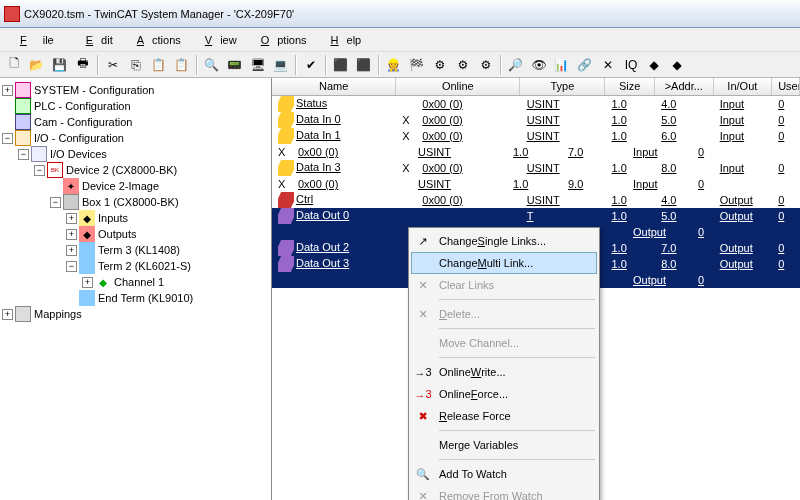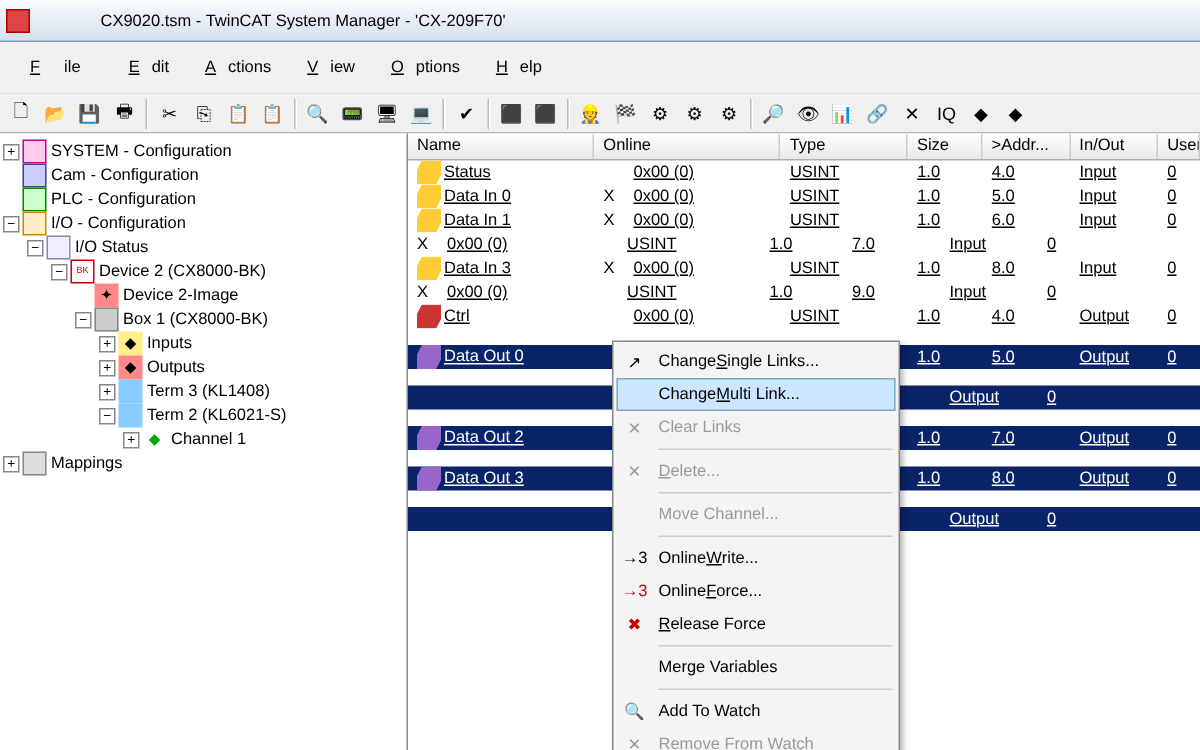--- a/index.html
+++ b/index.html
@@ -1,22 +1,22 @@
 <!DOCTYPE html>
 <html><head>
 <meta charset="utf-8">
 <style>
 * { box-sizing: border-box; margin: 0; padding: 0; font-family: Tahoma, sans-serif; font-size: 11px; }
 body { background: #fff; width: 800px; height: 500px; overflow: hidden; position: relative; }
 
-.titlebar { height: 28px; background: linear-gradient(#fdfefe, #e8eef7 45%, #d5e0ee); border-bottom: 1px solid #7a96b8; display: flex; align-items: center; padding: 0 4px; gap: 43px; }
+.titlebar { height: 28px; background: linear-gradient(#fdfefe, #e8eef7 45%, #d5e0ee); border-bottom: 1px solid #7a96b8; display: flex; align-items: center; padding: 0 4px; }
 .titlebar .app-icon { width: 16px; height: 16px; margin-right: 4px; background: #d44; border: 1px solid #a00; }
 .titlebar .title { color: #000; }
 
-.menubar { height: 35px; background: #f0f0f0; display: flex; align-items: center; padding: 11px 4px; border-bottom: 1px solid #ddd; }
+.menubar { height: 24px; background: #f0f0f0; display: flex; align-items: center; padding: 11px 4px; border-bottom: 1px solid #ddd; }
 .menubar span { padding: 2px 8px; cursor: default; }
 
 .toolbar { height: 26px; background: #f0f0f0; display: flex; align-items: center; padding: 2px 3px; border-bottom: 1px solid #b5b5b5; gap: 1px; }
 .tbtn { width: 22px; height: 22px; border: 1px solid transparent; display: flex; align-items: center; justify-content: center; cursor: default; font-size: 12px; }
 .tsep { width: 2px; height: 20px; border-left: 1px solid #bbb; border-right: 1px solid #fff; margin: 0 2px; }
 
 .workspace { display: flex; height: calc(500px - 28px - 20px - 26px); }
 .tree { width: 272px; border-right: 1px solid #888; background: #fff; padding: 4px 2px; overflow: auto; }
 .tree-row { display: flex; align-items: center; height: 16px; white-space: nowrap; cursor: default; }
 .exp { width: 11px; height: 11px; border: 1px solid #888; display: inline-flex; align-items: center; justify-content: center; margin-right: 2px; font-size: 9px; line-height: 1; background: #fff; }
@@ -29,23 +29,23 @@
 .ic-dev { background: #eef; border: 1px solid #88a; }
 .ic-box { background: #ccc; border: 1px solid #888; }
 .ic-img { background: #f88; }
 .ic-in  { background: #fe8; }
 .ic-out { background: #f88; }
 .ic-term{ background: #8cf; }
 .ic-map { background: #ddd; border: 1px solid #888; }
 
 .grid { flex: 1; background: #fff; overflow: hidden; }
 .ghead { display: flex; background: linear-gradient(#fff,#e8e8e8); border-bottom: 1px solid #b0b0b0; height: 18px; }
-.gh { border-right: 1px solid #ccc; padding: 2px 6px; overflow: hidden; white-space: nowrap; }
+.gh { border-right: 1px solid #ccc; padding: 2px 6px; overflow: hidden; white-space: nowrap; text-align: center; }
 .grow { display: flex; height: 16px; align-items: center; text-decoration: underline; }
-.grow.sel { background: #0a246a; color: #fff; margin-top: 11px; }
+.grow.sel { background: #0a246a; color: #fff; }
 .gc { padding: 0 6px; overflow: hidden; white-space: nowrap; }
 .vicon { width: 16px; height: 16px; display: inline-block; vertical-align: middle; margin-right: 2px; }
 .vi-y { background: #ffcc33; clip-path: polygon(20% 0, 100% 0, 100% 60%, 80% 100%, 0 100%, 0 40%); }
 .vi-r { background: #cc3333; clip-path: polygon(20% 0, 100% 0, 100% 60%, 80% 100%, 0 100%, 0 40%); }
 .vi-p { background: #9966cc; clip-path: polygon(20% 0, 100% 0, 100% 60%, 80% 100%, 0 100%, 0 40%); }
 
 
 .c-name { width: 140px; }
 .c-online { width: 140px; }
 .c-type { width: 95px; }
@@ -116,39 +116,39 @@
   <div class="tbtn">◆</div>
 </div>
 
 <div class="workspace">
   <div class="tree">
     <div class="tree-row">
         <span class="exp">+</span>
         <span class="ticon ic-sys"></span>
         <span>SYSTEM - Configuration</span>
       </div>
+    <div class="tree-row" style="padding-left:0">
+        <span class="exp empty"></span>
+        <span class="ticon ic-plc"></span>
+        <span>PLC - Configuration</span>
+      </div>
     <div class="tree-row">
         <span class="exp empty"></span>
         <span class="ticon ic-cam"></span>
         <span>Cam - Configuration</span>
       </div>
-    <div class="tree-row" style="padding-left:0">
-        <span class="exp empty"></span>
-        <span class="ticon ic-plc"></span>
-        <span>PLC - Configuration</span>
-      </div>
     <div class="tree-row">
         <span class="exp">−</span>
         <span class="ticon ic-io"></span>
         <span>I/O - Configuration</span>
       </div>
     <div class="tree-row" style="padding-left:16px">
         <span class="exp">−</span>
         <span class="ticon ic-dev"></span>
-        <span>I/O Status</span>
+        <span>I/O Devices</span>
       </div>
     <div class="tree-row" style="padding-left:32px">
         <span class="exp">−</span>
         <span class="ticon" style="background:#fff;border:1px solid #c00;font-size:6px;color:#c00;line-height:7px">BK</span>
         <span>Device 2 (CX8000-BK)</span>
       </div>
     <div class="tree-row" style="padding-left:48px">
         <span class="exp empty"></span>
         <span class="ticon ic-img">✦</span>
         <span>Device 2-Image</span>
@@ -175,20 +175,25 @@
       </div>
     <div class="tree-row" style="padding-left:64px">
         <span class="exp">−</span>
         <span class="ticon ic-term"></span>
         <span>Term 2 (KL6021-S)</span>
       </div>
     <div class="tree-row" style="padding-left:80px">
         <span class="exp">+</span>
         <span class="ticon" style="color:#0a0">◆</span>
         <span>Channel 1</span>
+      </div>
+    <div class="tree-row" style="padding-left:64px">
+        <span class="exp empty"></span>
+        <span class="ticon ic-term"></span>
+        <span>End Term (KL9010)</span>
       </div>
     <div class="tree-row">
         <span class="exp">+</span>
         <span class="ticon ic-map"></span>
         <span>Mappings</span>
       </div>
   </div>
 
   <div class="grid">
     <div class="ghead">

